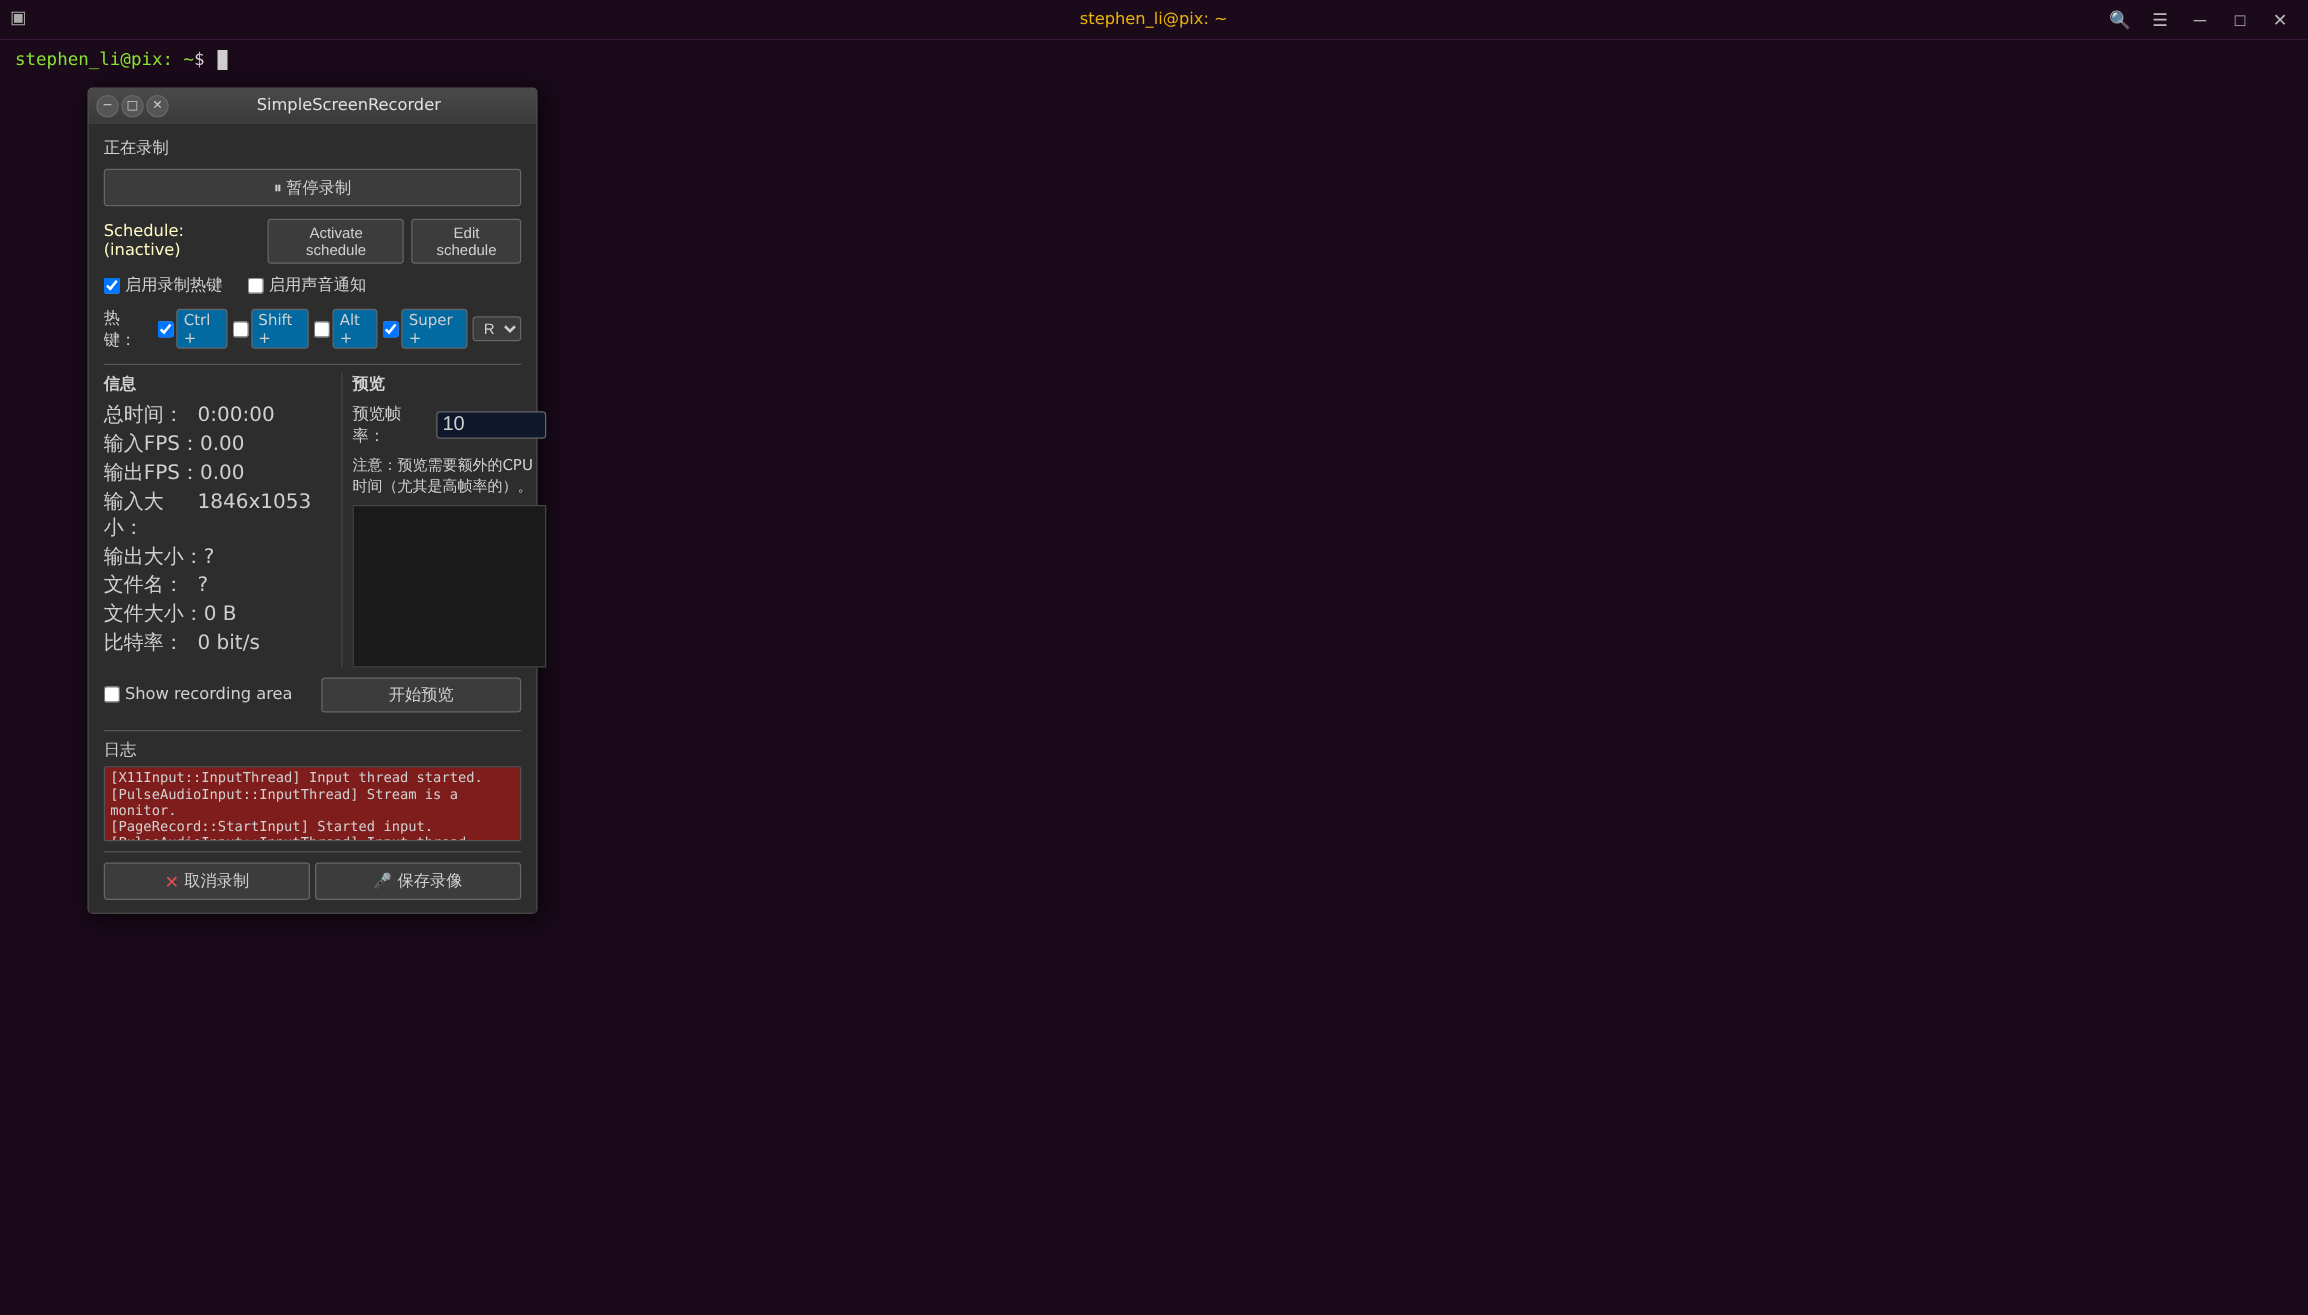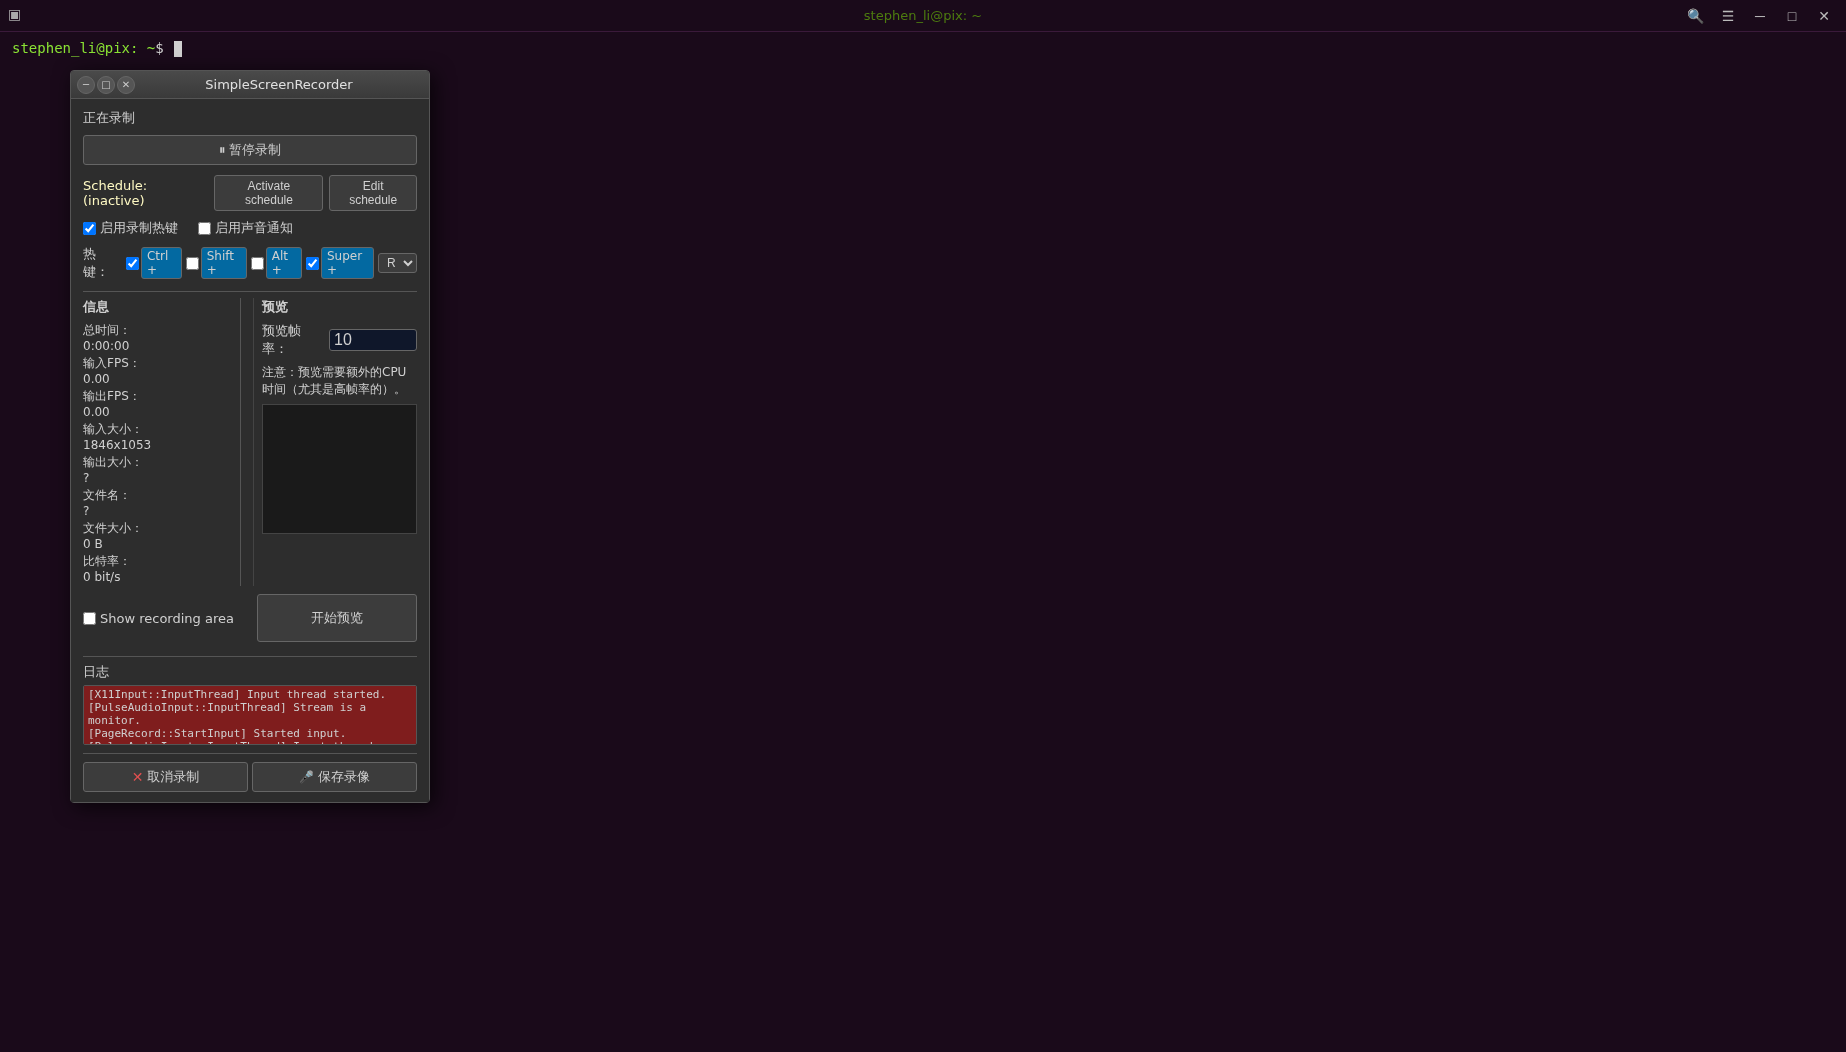--- a/index.html
+++ b/index.html
@@ -46,21 +46,21 @@
     .titlebar-icon {
       width: 20px; height: 20px;
       color: #aaa;
       font-size: 14px;
     }
 
     .titlebar-center {
       position: absolute;
       left: 50%;
       transform: translateX(-50%);
-      color: #4d7c0f;
+      color: #eab308;
       font-size: 13px;
     }
 
     .titlebar-right {
       display: flex;
       align-items: center;
       gap: 4px;
     }
 
     .titlebar-btn {
@@ -271,22 +271,21 @@
       font-weight: bold;
     }
 
     .info-col {
       flex: 1;
     }
 
     .info-row {
       display: flex;
       margin-bottom: 2px;
-      font-size: 12px;
-      flex-direction: column;
+      font-size: 16px;
     }
 
     .info-key {
       min-width: 75px;
       color: #d0d0d0;
     }
 
     .info-val {
       color: #d0d0d0;
     }
@@ -334,21 +333,21 @@
       display: flex;
       align-items: center;
       gap: 4px;
       margin-bottom: 8px;
       font-size: 13px;
     }
 
     
     .start-preview-btn {
       width: 160px;
-      height: 48px;
+      height: 28px;
       background-color: #3c3c3c;
       border: 1px solid #666;
       border-radius: 3px;
       color: #d0d0d0;
       cursor: pointer;
       font-size: 13px;
       display: flex;
       align-items: center;
       justify-content: center;
       float: right;

